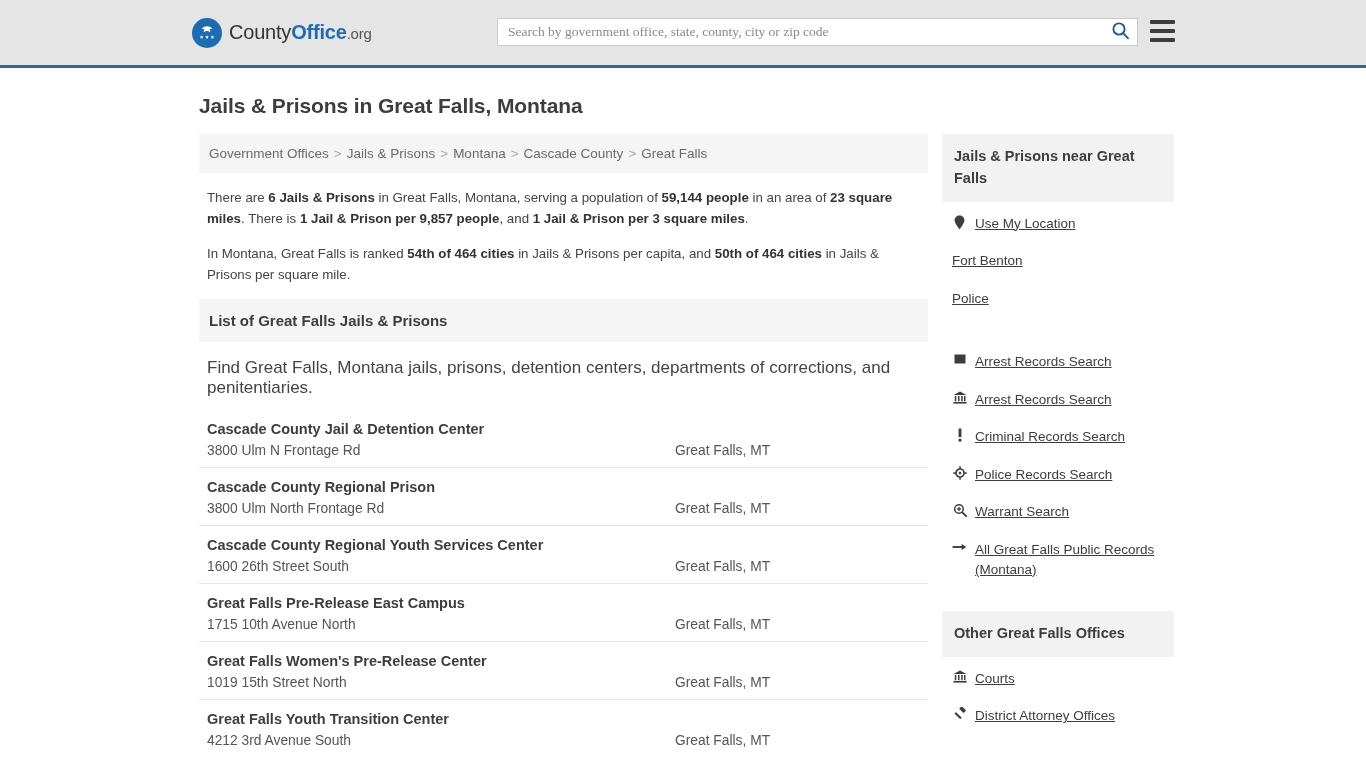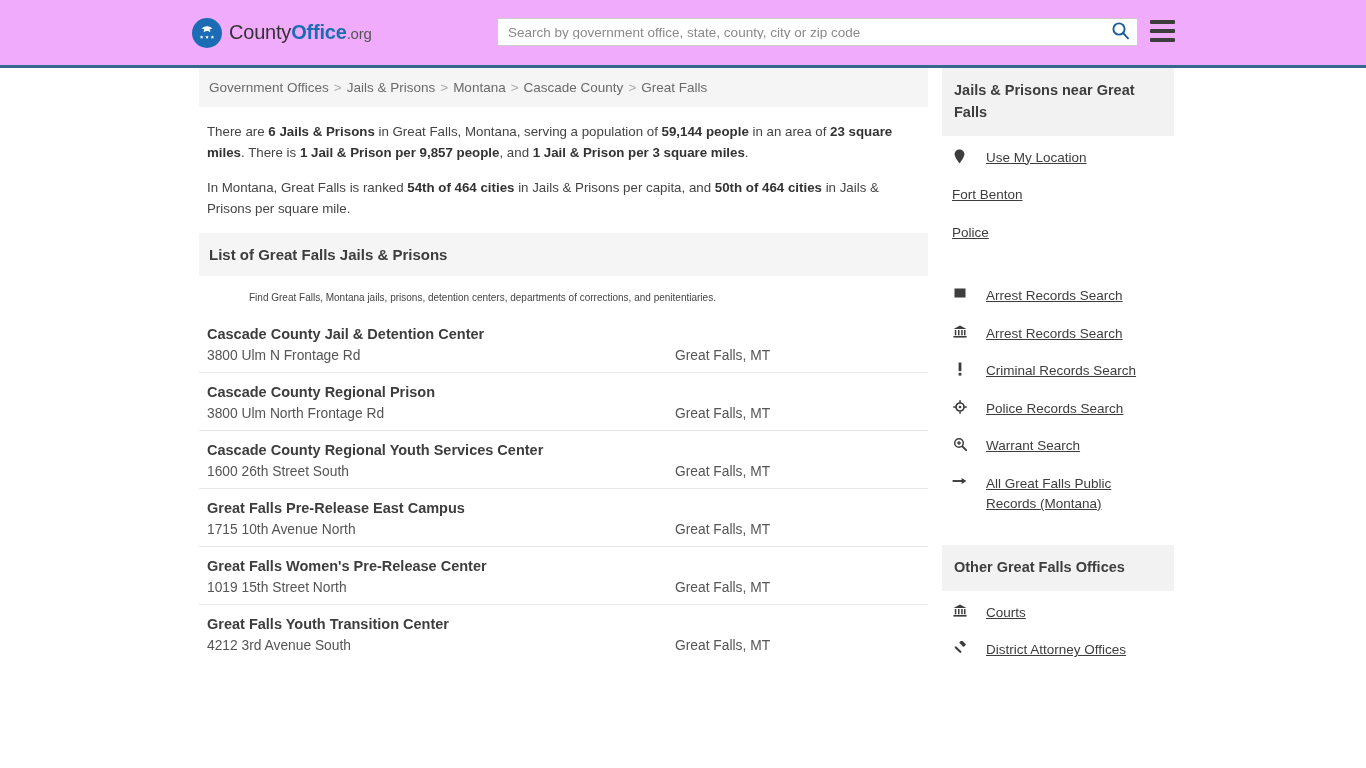--- a/index.html
+++ b/index.html
@@ -7,21 +7,21 @@
     margin: 0; padding: 0;
     width: 1366px; height: 768px;
     background: #ffffff;
     font-family: "Liberation Sans", sans-serif;
     overflow: hidden;
   }
 
   
   .site-header {
     height: 68px;
-    background: #f0abfc;
+    background: #e5e5e5;
     border-bottom: 3px solid #35688f;
     display: flex;
     align-items: center;
     position: relative;
   }
   .logo-block {
     display: flex;
     align-items: center;
     margin-left: 192px;
     gap: 7px;
@@ -58,21 +58,21 @@
     border: 1px solid #cccccc;
   }
   .search-input {
     flex: 1;
     border: 0;
     outline: none;
     height: 14px;
     padding: 0 10px;
     font-size: 13.5px;
     color: #333;
-    font-family: Liberation Sans, sans-serif;
+    font-family: Liberation Serif, serif;
     background: transparent;
   }
   .search-input::placeholder { color: #8a8a8a; }
   .search-btn {
     width: 34px; height: 26px;
     border: 0; background: transparent;
     display: flex; align-items: center; justify-content: center;
     cursor: pointer;
     padding: 0;
   }
@@ -141,24 +141,23 @@
   
   .section-bar {
     background: #f5f5f5;
     padding: 13px 10px;
     font-size: 15px;
     font-weight: bold;
     color: #3d3d3d;
     margin-top: 6px;
   }
   .section-desc {
-    font-size: 10px;
+    font-size: 17px;
     color: #444;
     padding: 16px 8px 12px 8px;
-    margin-left: 42px;
   }
 
   
   .listing {
     border-top: 1px solid #e7e7e7;
     padding: 10px 8px 9px 8px;
     display: block;
   }
   .listing:first-of-type { border-top: 0; }
   .listing-name {
@@ -184,21 +183,21 @@
     padding: 12px 12px;
     font-size: 14.5px;
     font-weight: bold;
     color: #3d3d3d;
     line-height: 1.5;
   }
   .panel-body { padding: 12px 10px 4px 10px; }
   .panel-link-row {
     display: flex;
     align-items: flex-start;
-    gap: 19px;
+    gap: 8px;
     margin-bottom: 18px;
     font-size: 13.5px;
   }
   .panel-link-row:last-child { margin-bottom: 10px; }
   .panel-link {
     color: #3d3d3d;
     text-decoration: underline;
     cursor: pointer;
     line-height: 1.45;
   }
@@ -243,20 +242,21 @@
 
   <div class="hamburger">
     <span></span>
     <span></span>
     <span></span>
   </div>
 </div>
 
 <div class="page">
 
+  <div class="page-title">Jails &amp; Prisons in Great Falls, Montana</div>
 
   <div class="columns">
 
     <div class="main-col">
 
       <div class="breadcrumb">
         <a>Government Offices</a><span class="sep">&gt;</span><a>Jails &amp; Prisons</a><span class="sep">&gt;</span><a>Montana</a><span class="sep">&gt;</span><a>Cascade County</a><span class="sep">&gt;</span><a>Great Falls</a>
       </div>
 
       <div class="intro">

